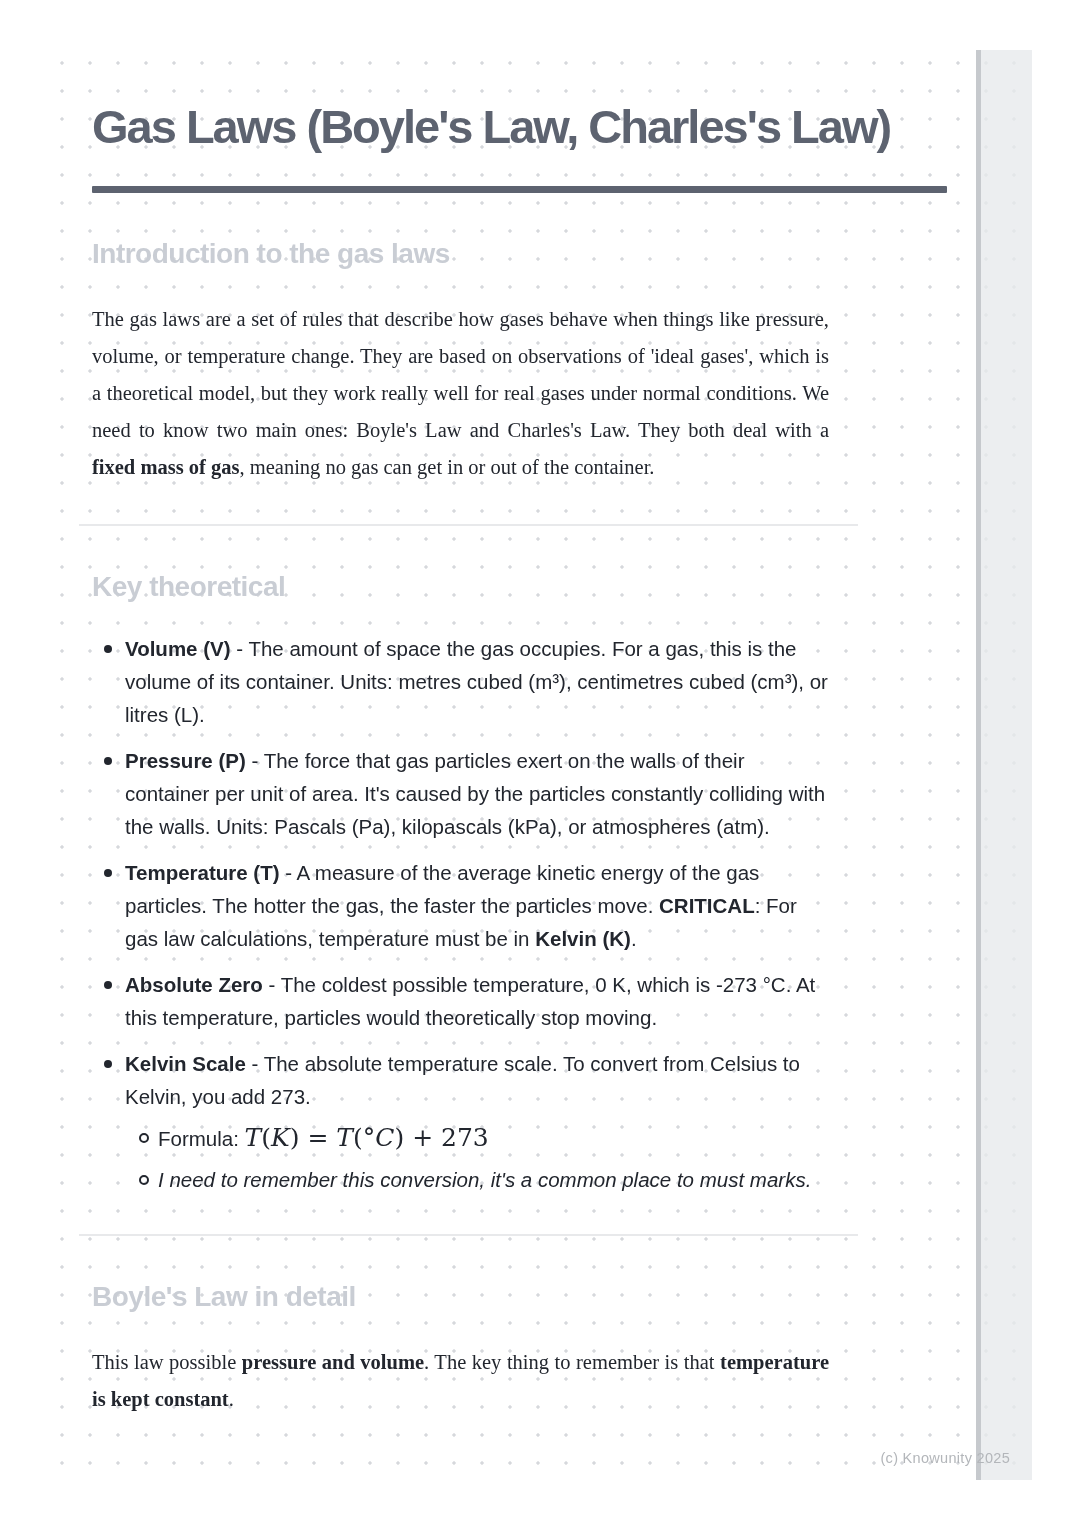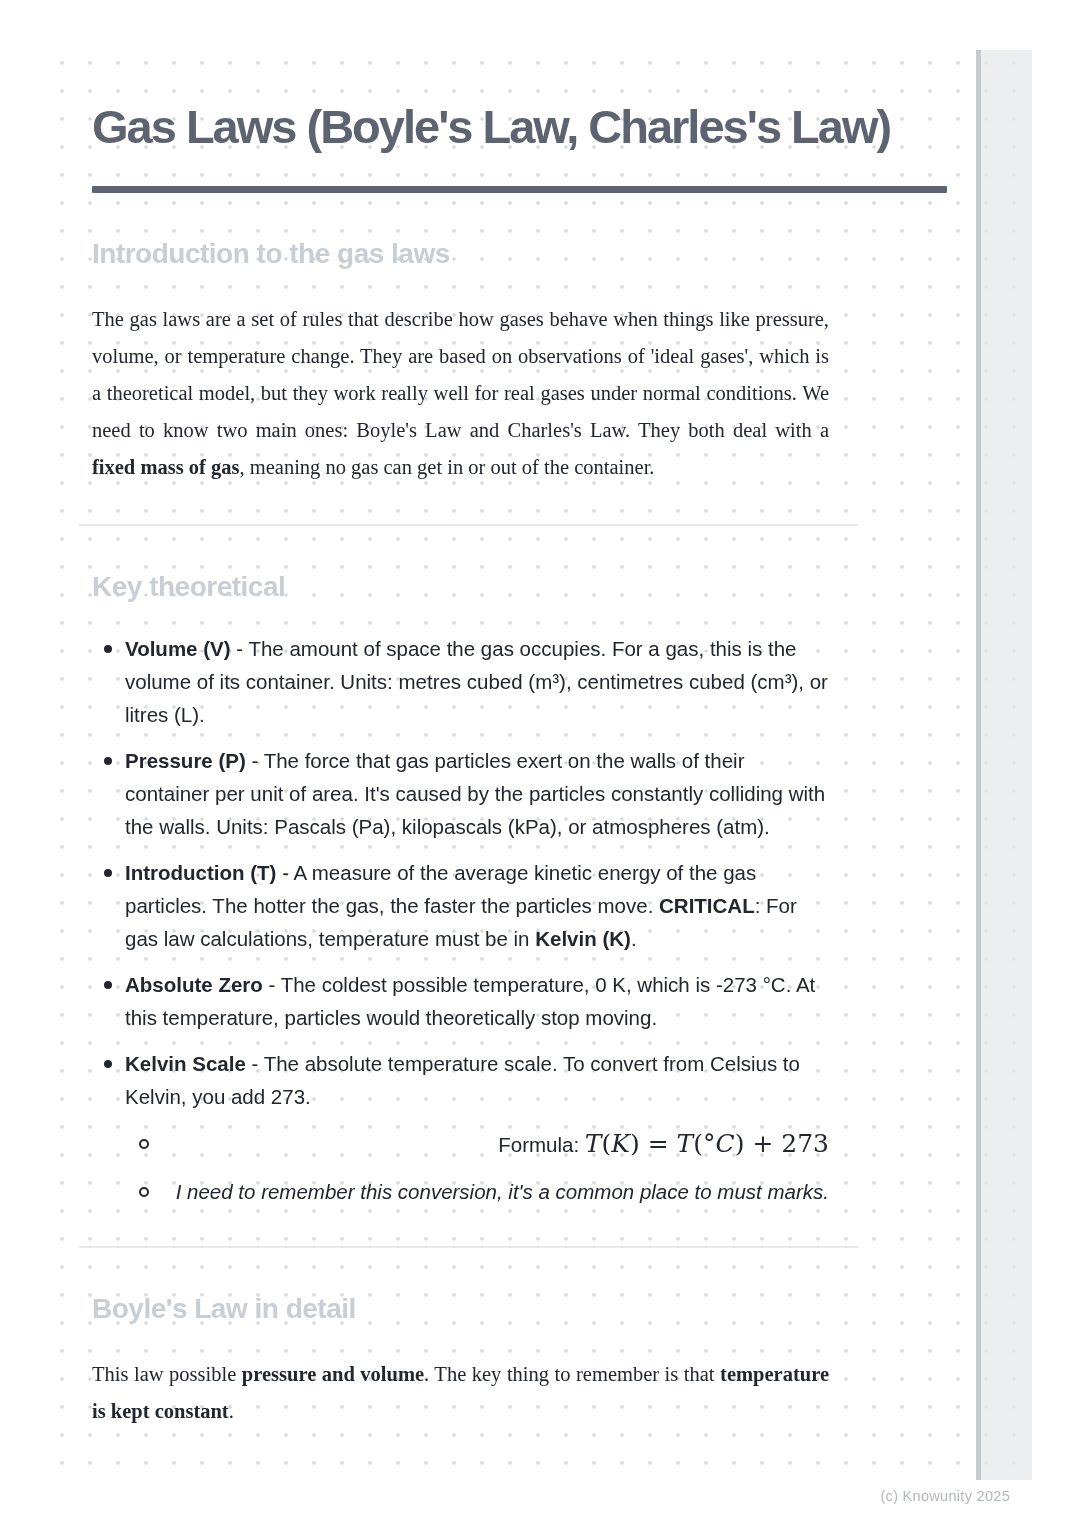--- a/index.html
+++ b/index.html
@@ -54,53 +54,53 @@
   .li-row{
     position:relative;padding-left:33px;margin-top:13px;
     font-size:20.5px;line-height:33px;color:var(--text-color);
   }
   .li-row:first-child{margin-top:0;}
   .bullet-dot{
     position:absolute;left:12px;top:13px;width:8px;height:8px;
     border-radius:50%;background:var(--text-color);
   }
   .subli-row{
-    position:relative;padding-left:66px;margin-top:14px;
-    font-size:20.5px;line-height:33px;color:var(--text-color);text-align:right;
+    position:relative;padding-left:66px;margin-top:8px;
+    font-size:20.5px;line-height:33px;color:var(--text-color);
   }
   .sub-bullet{
     position:absolute;left:47px;top:12px;width:7px;height:7px;
     border:2px solid var(--text-color);border-radius:50%;
     background:transparent;box-sizing:border-box;width:10px;height:10px;
   }
   .b{font-weight:bold;}
   .i{font-style:italic;}
   .mi{font-family:"DejaVu Serif","Liberation Serif",serif;font-style:italic;font-size:25px;line-height:33px;}
   .mm{font-family:"DejaVu Serif","Liberation Serif",serif;font-size:25px;line-height:33px;}
   .footer-mark{
-    position:absolute;top:1488px;right:70px;z-index:5;
+    position:absolute;top:1450px;right:70px;z-index:5;
     font-size:14.5px;letter-spacing:0.3px;color:var(--footer-color);
   }
 </style>
 </head>
 <body>
 
 <div class="dot-area">
   <div class="edge-strip"></div>
   <div class="content" id="doc-content">
       <h1 class="doc-title">Gas Laws (Boyle's Law, Charles's Law)</h1>
       <div class="title-rule"></div>
       <h2 class="section-heading">Introduction to the gas laws</h2>
       <p class="doc-paragraph"><span>The gas laws are a set of rules that describe how gases behave when things like pressure, volume, or temperature change. They are based on observations of 'ideal gases', which is a theoretical model, but they work really well for real gases under normal conditions. We need to know two main ones: Boyle's Law and Charles's Law. They both deal with a </span><span class="b">fixed mass of gas</span><span>, meaning no gas can get in or out of the container.</span></p>
       <div class="section-divider"></div>
       <h2 class="section-heading">Key theoretical</h2>
       <div class="doc-list">
         <div class="li-row"><span class="bullet-dot"></span><span class="b">Volume (V)</span><span> - The amount of space the gas occupies. For a gas, this is the volume of its container. Units: metres cubed (m³), centimetres cubed (cm³), or litres (L).</span></div>
         <div class="li-row"><span class="bullet-dot"></span><span class="b">Pressure (P)</span><span> - The force that gas particles exert on the walls of their container per unit of area. It's caused by the particles constantly colliding with the walls. Units: Pascals (Pa), kilopascals (kPa), or atmospheres (atm).</span></div>
-        <div class="li-row"><span class="bullet-dot"></span><span class="b">Introduction (T)</span><span> - A measure of the average kinetic energy of the gas particles. The hotter the gas, the faster the particles move. </span><span class="b">CRITICAL</span><span>: For gas law calculations, temperature must be in </span><span class="b">Kelvin (K)</span><span>.</span></div>
+        <div class="li-row"><span class="bullet-dot"></span><span class="b">Temperature (T)</span><span> - A measure of the average kinetic energy of the gas particles. The hotter the gas, the faster the particles move. </span><span class="b">CRITICAL</span><span>: For gas law calculations, temperature must be in </span><span class="b">Kelvin (K)</span><span>.</span></div>
         <div class="li-row"><span class="bullet-dot"></span><span class="b">Absolute Zero</span><span> - The coldest possible temperature, 0 K, which is -273 °C. At this temperature, particles would theoretically stop moving.</span></div>
         <div class="li-row"><span class="bullet-dot"></span><span class="b">Kelvin Scale</span><span> - The absolute temperature scale. To convert from Celsius to Kelvin, you add 273.</span></div>
         <div class="subli-row"><span class="sub-bullet"></span><span>Formula: </span><span class="mi">T</span><span class="mm">(</span><span class="mi">K</span><span class="mm">)</span><span class="mm"> = </span><span class="mi">T</span><span class="mm">(°</span><span class="mi">C</span><span class="mm">)</span><span class="mm"> + 273</span></div>
         <div class="subli-row"><span class="sub-bullet"></span><span class="i">I need to remember this conversion, it's a common place to must marks.</span></div>
       </div>
       <div class="section-divider"></div>
       <h2 class="section-heading">Boyle's Law in detail</h2>
       <p class="doc-paragraph"><span>This law possible </span><span class="b">pressure and volume</span><span>. The key thing to remember is that </span><span class="b">temperature is kept constant</span><span>.</span></p>
     </div>
 </div>

